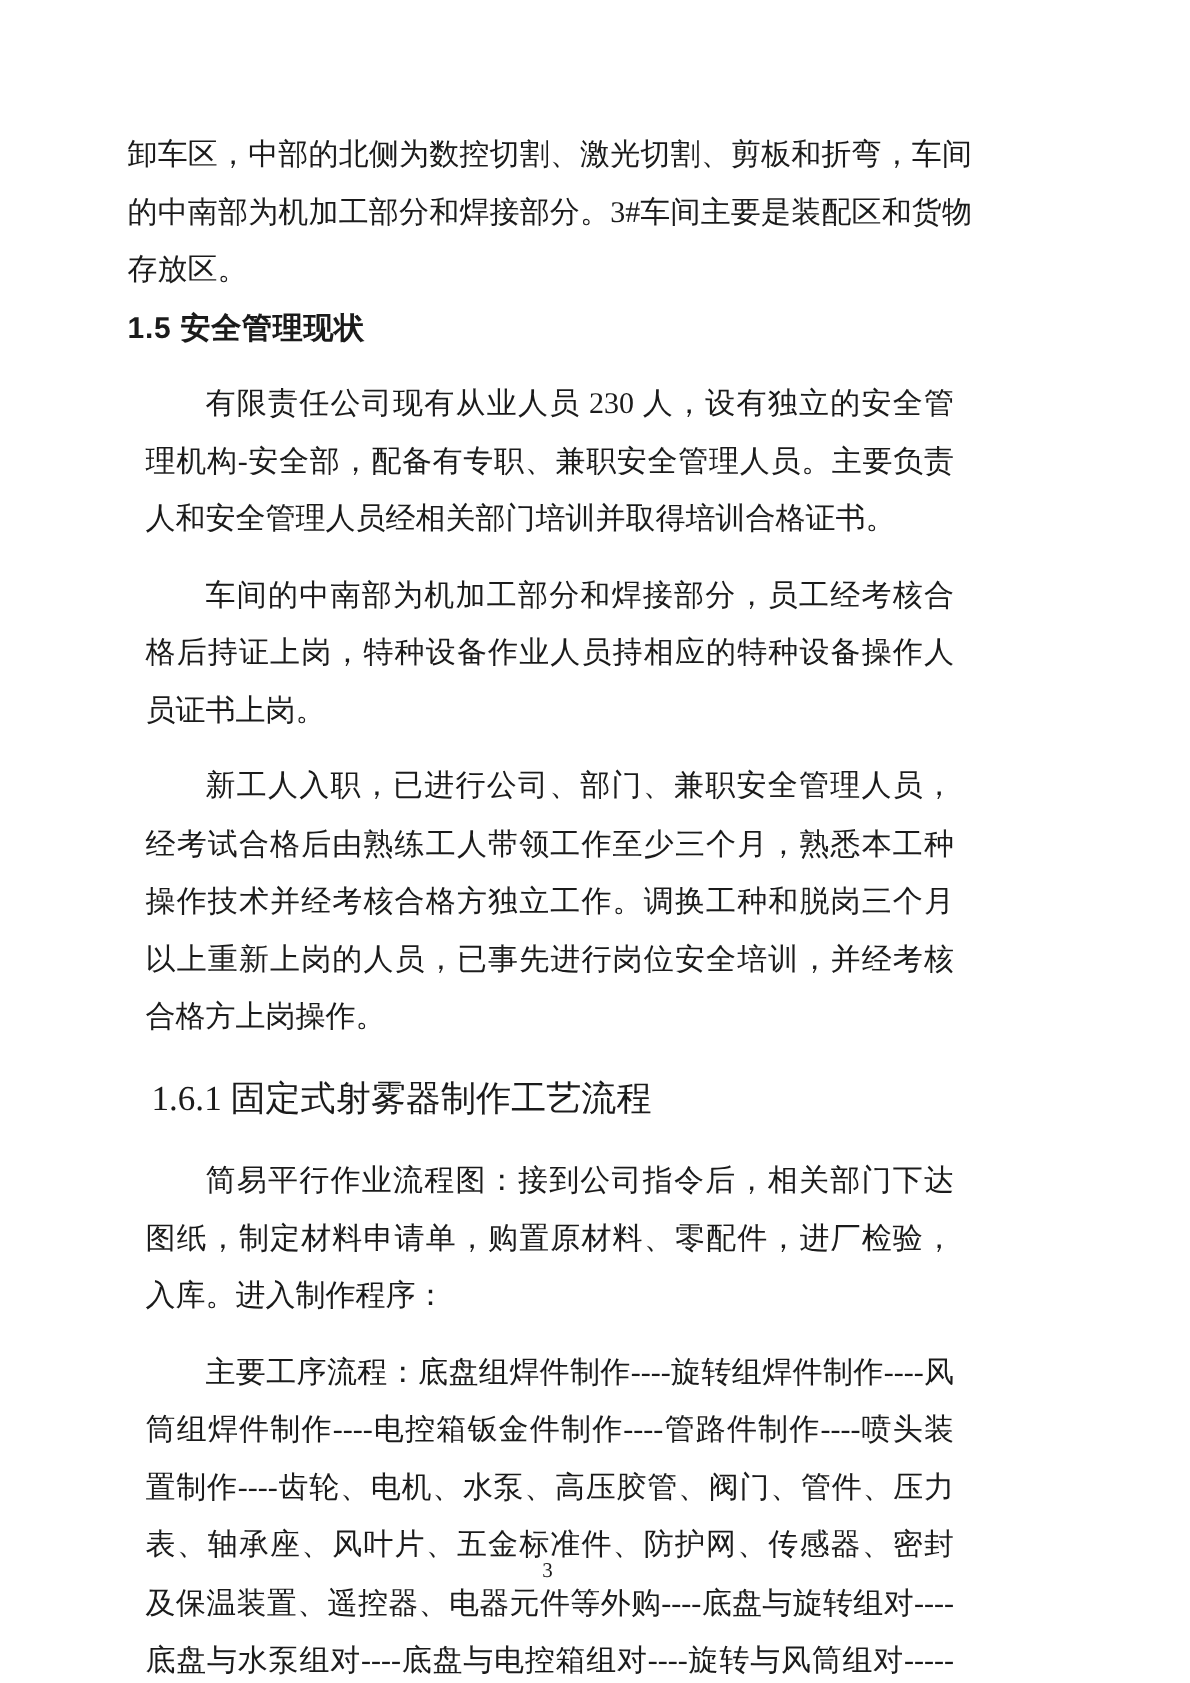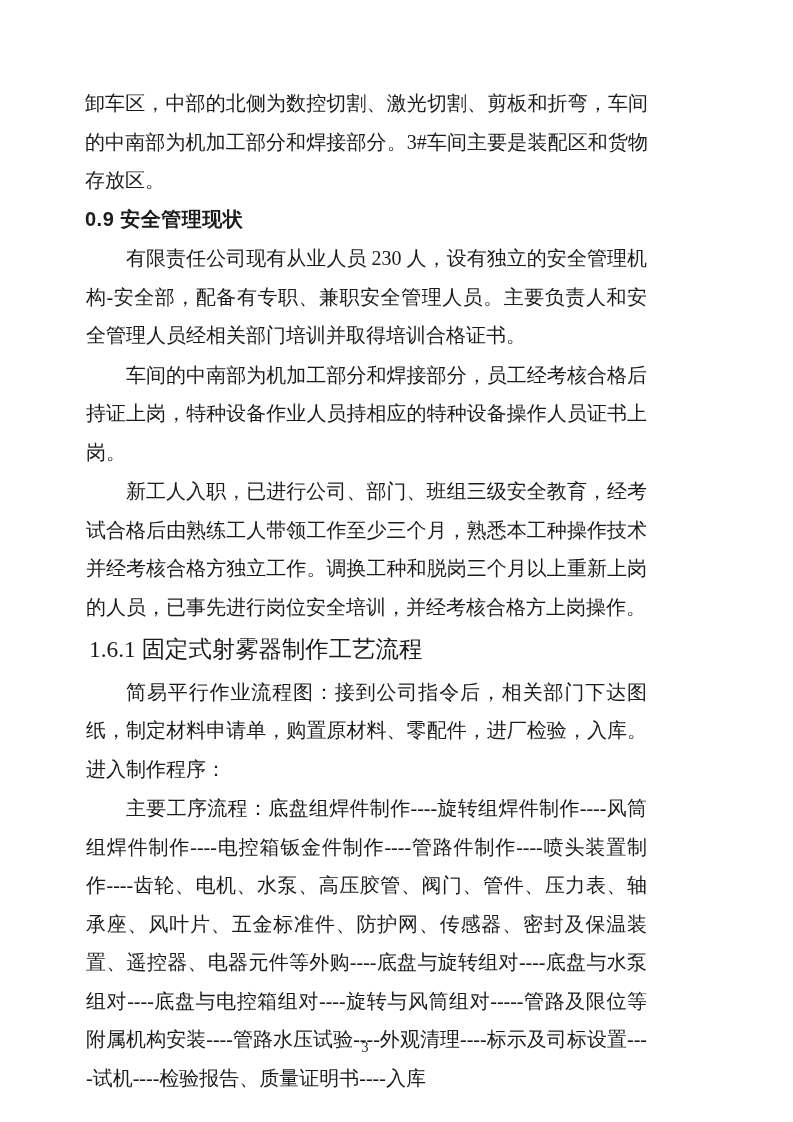--- a/index.html
+++ b/index.html
@@ -19,61 +19,61 @@
     font-size: 20px;
     line-height: 38.5px;
     color: #1b1b1b;
   }
   .body-continued {
     margin: 0;
     text-align: justify;
     text-indent: 0;
   }
   .paragraph {
-    margin: 1px;
+    margin: 12px;
     text-align: justify;
     text-indent: 2em;
   }
   .heading2 {
     margin: 0;
     font-family: "Liberation Sans", "DejaVu Sans", sans-serif;
     font-weight: bold;
     font-size: 20px;
     letter-spacing: 0.5px;
     text-align: left;
   }
   .heading3 {
-    margin: 4px;
+    margin: 16px;
     font-weight: normal;
     text-align: left;
   }
   .page-number {
     position: absolute;
     left: 0;
     right: 0;
     bottom: 66px;
     text-align: center;
     font-size: 14px;
     line-height: 16px;
     color: #1b1b1b;
   }
 </style>
 </head>
 <body>
 
 <div class="page">
   <p class="body-continued">卸车区，中部的北侧为数控切割、激光切割、剪板和折弯，车间的中南部为机加工部分和焊接部分。3#车间主要是装配区和货物存放区。</p>
 
-  <h2 class="heading2">0.9 安全管理现状</h2>
+  <h2 class="heading2">1.5 安全管理现状</h2>
 
   <p class="paragraph">有限责任公司现有从业人员 230 人，设有独立的安全管理机构-安全部，配备有专职、兼职安全管理人员。主要负责人和安全管理人员经相关部门培训并取得培训合格证书。</p>
 
   <p class="paragraph">车间的中南部为机加工部分和焊接部分，员工经考核合格后持证上岗，特种设备作业人员持相应的特种设备操作人员证书上岗。</p>
 
-  <p class="paragraph">新工人入职，已进行公司、部门、班组三级安全教育，经考试合格后由熟练工人带领工作至少三个月，熟悉本工种操作技术并经考核合格方独立工作。调换工种和脱岗三个月以上重新上岗的人员，已事先进行岗位安全培训，并经考核合格方上岗操作。</p>
+  <p class="paragraph">新工人入职，已进行公司、部门、兼职安全管理人员，经考试合格后由熟练工人带领工作至少三个月，熟悉本工种操作技术并经考核合格方独立工作。调换工种和脱岗三个月以上重新上岗的人员，已事先进行岗位安全培训，并经考核合格方上岗操作。</p>
 
 
   <h3 class="heading3">1.6.1 固定式射雾器制作工艺流程</h3>
 
   <p class="paragraph">简易平行作业流程图：接到公司指令后，相关部门下达图纸，制定材料申请单，购置原材料、零配件，进厂检验，入库。进入制作程序：</p>
 
   <p class="paragraph">主要工序流程：底盘组焊件制作----旋转组焊件制作----风筒组焊件制作----电控箱钣金件制作----管路件制作----喷头装置制作----齿轮、电机、水泵、高压胶管、阀门、管件、压力表、轴承座、风叶片、五金标准件、防护网、传感器、密封及保温装置、遥控器、电器元件等外购----底盘与旋转组对----底盘与水泵组对----底盘与电控箱组对----旋转与风筒组对-----管路及限位等附属机构安装----管路水压试验----外观清理----标示及司标设置----试机----检验报告、质量证明书----入库</p>
 
   <div class="page-number">3</div>
 </div>

